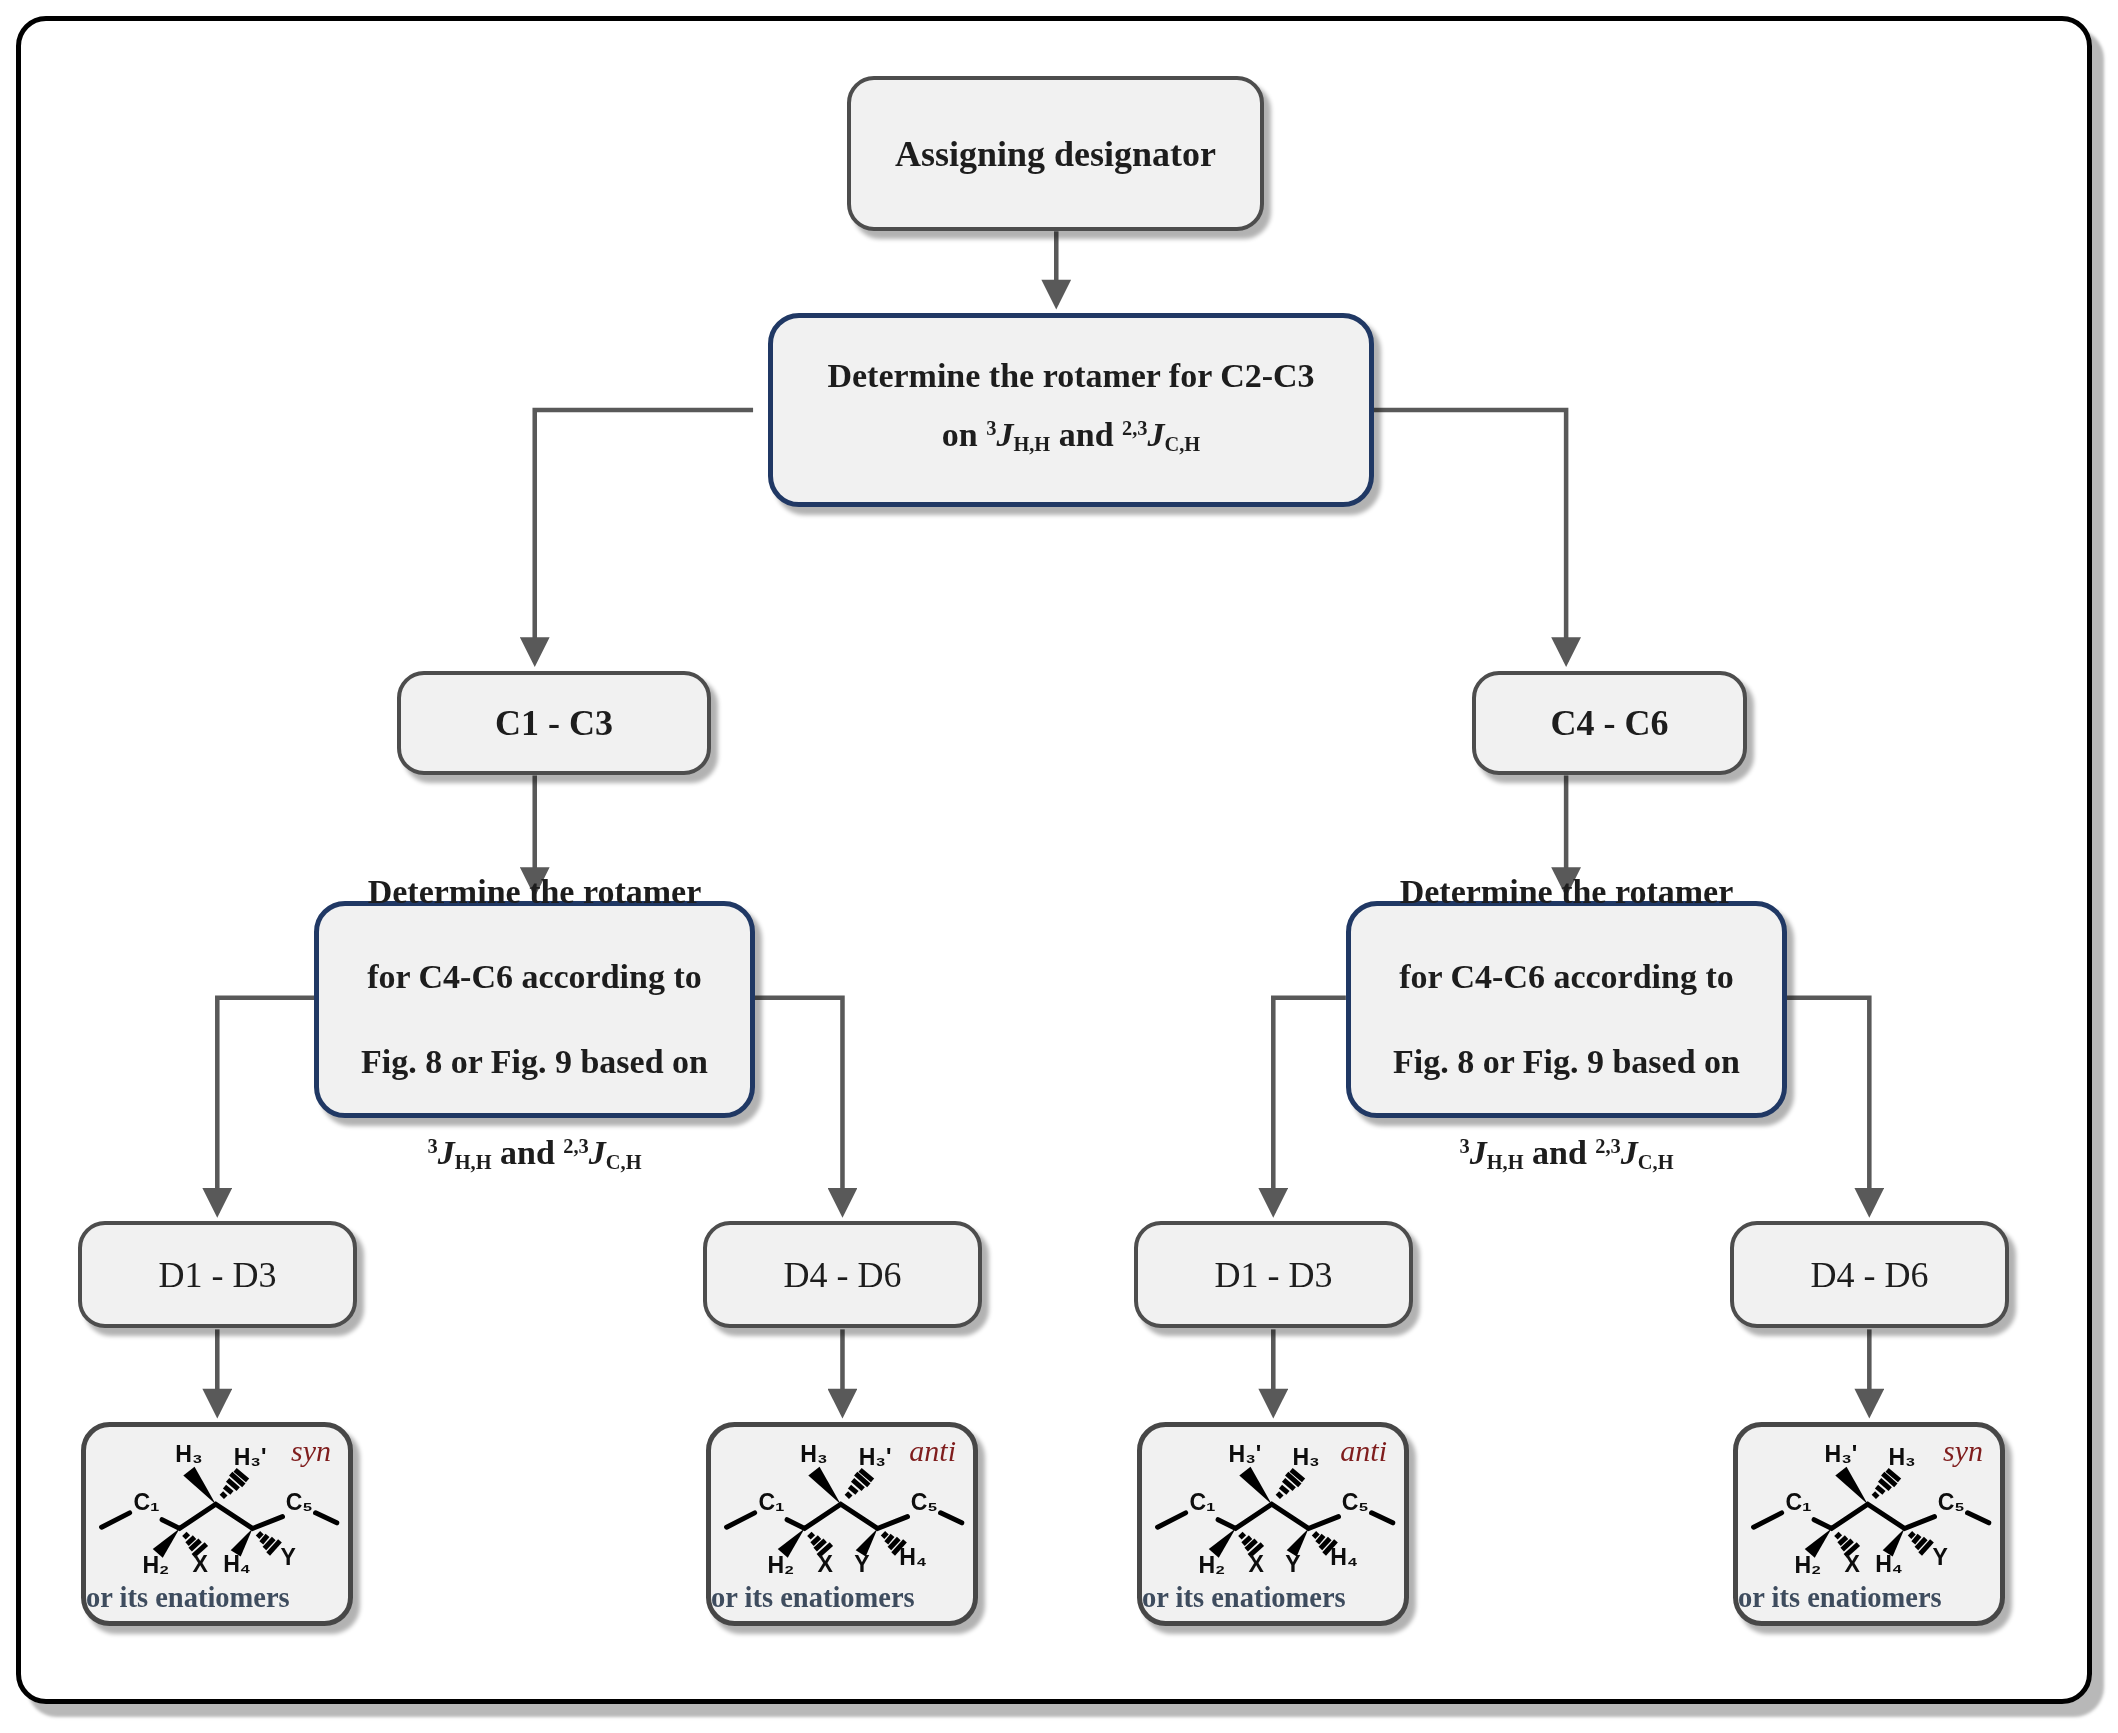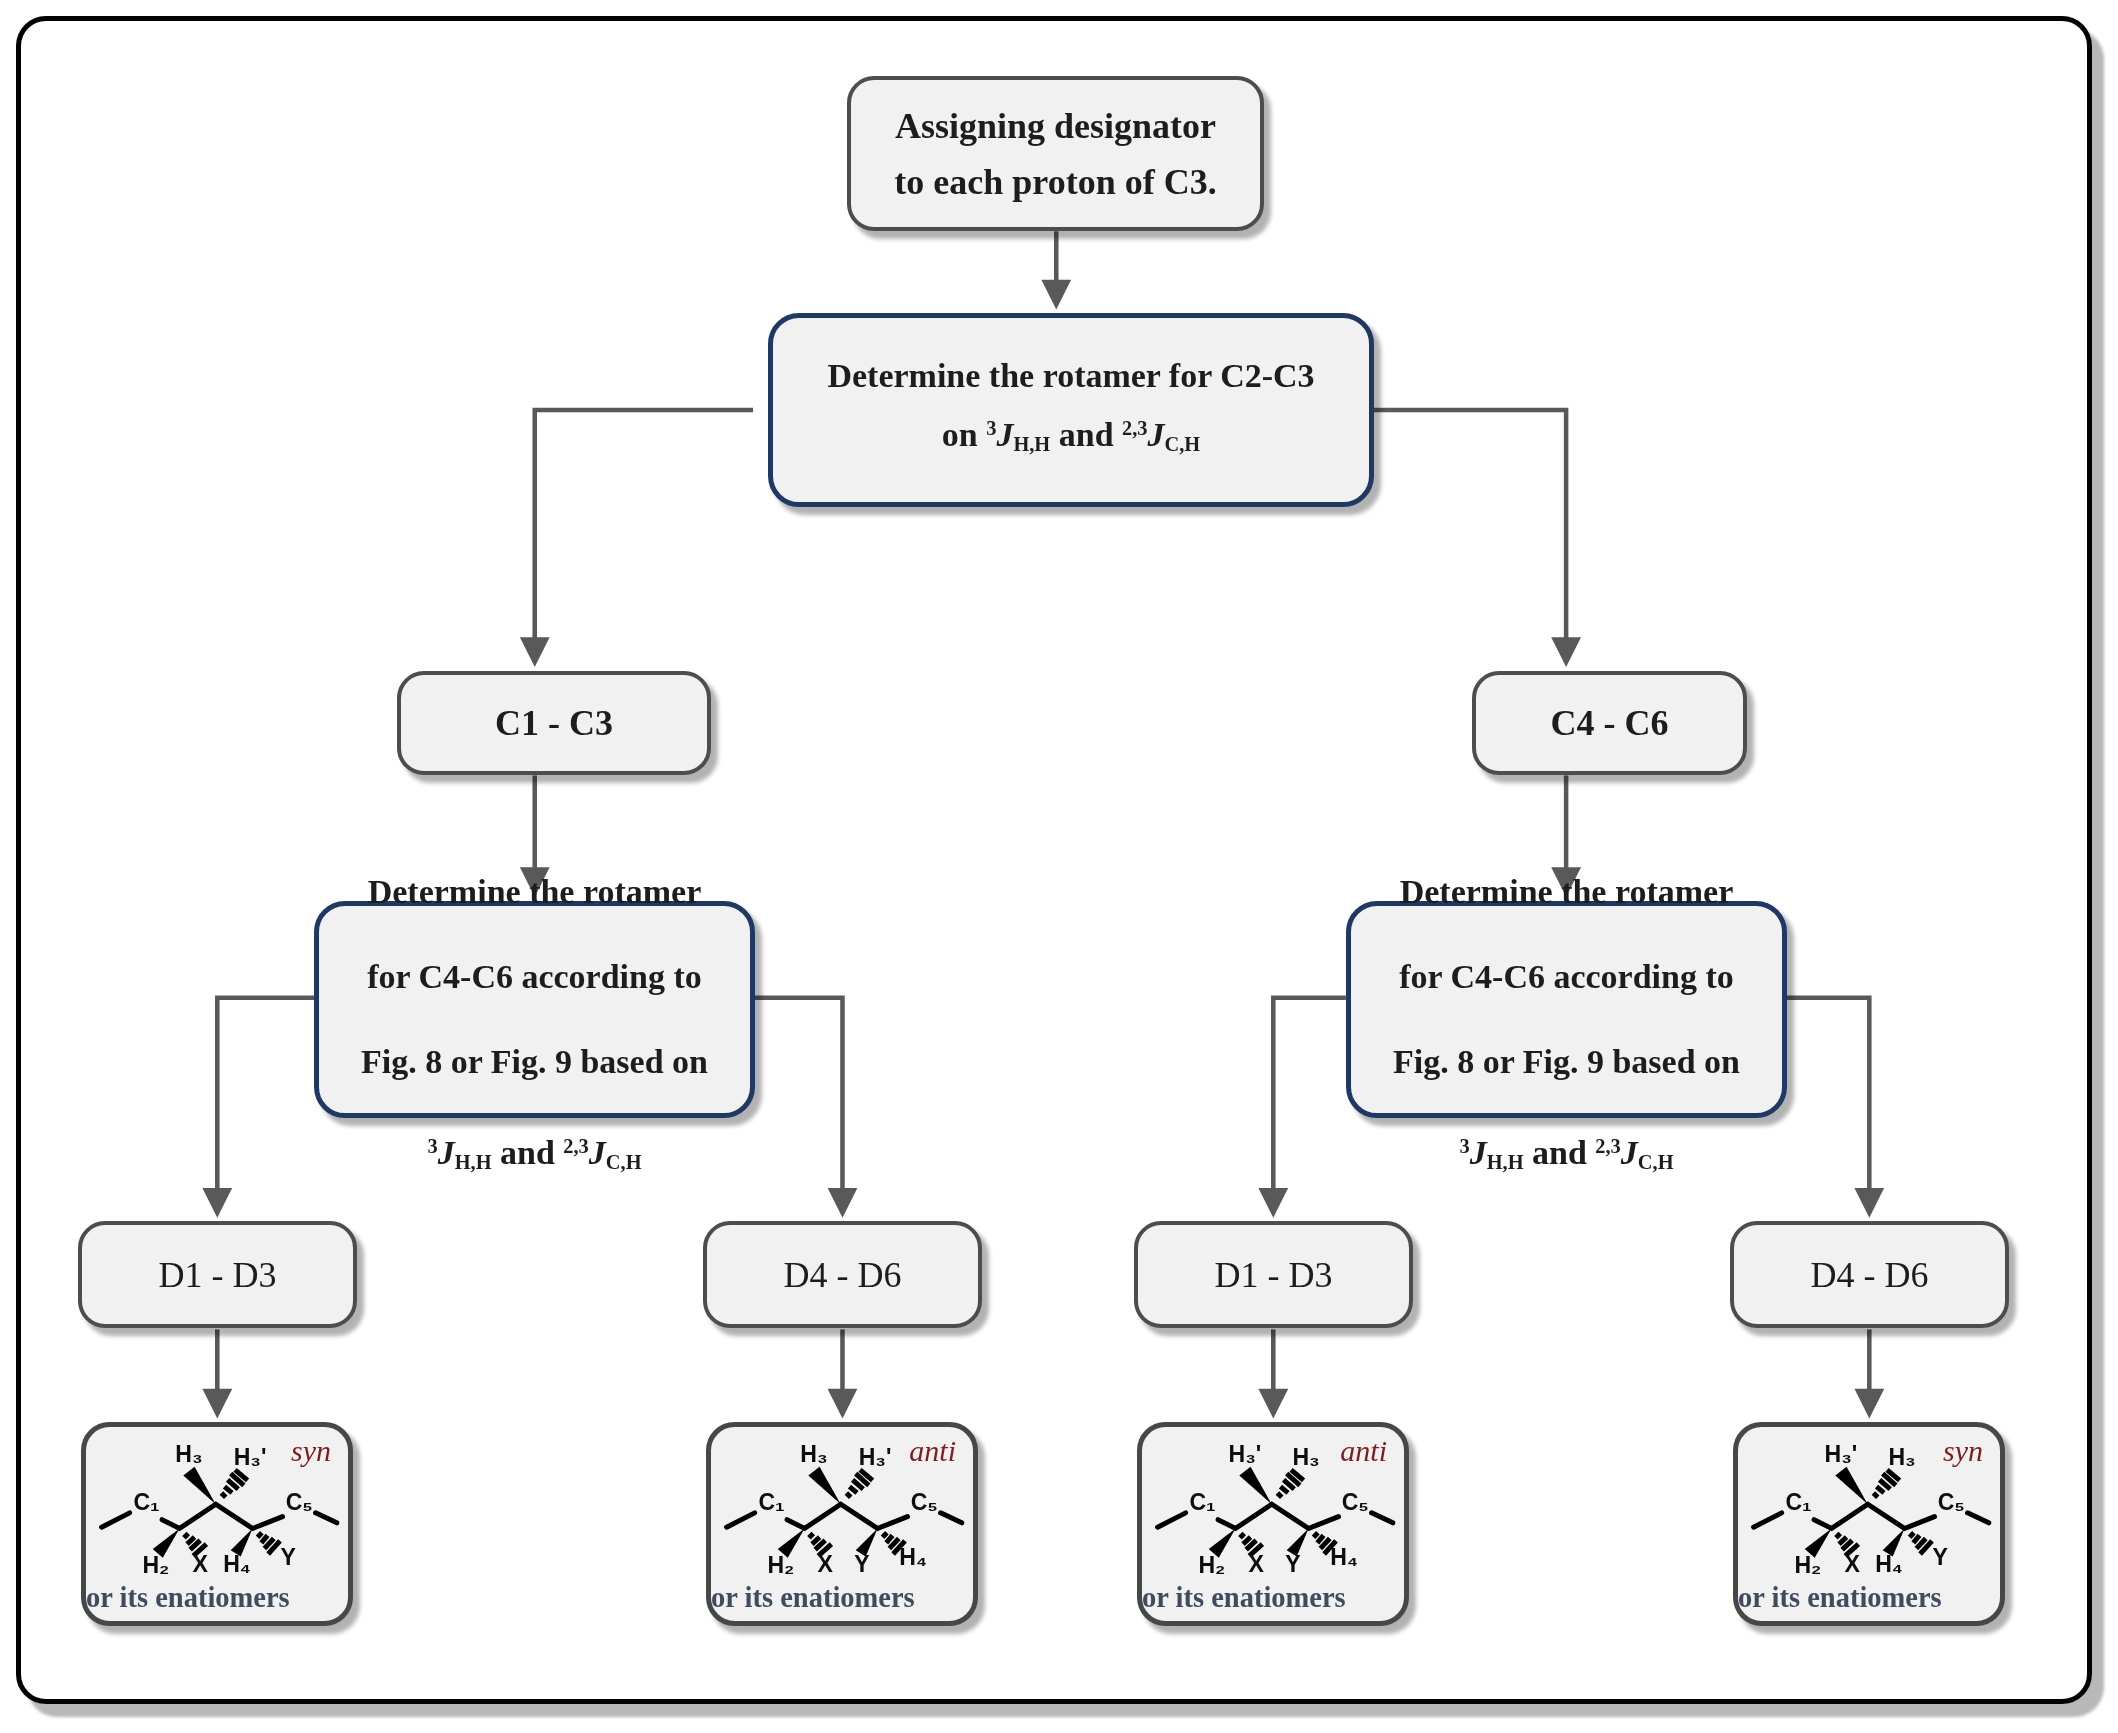--- a/index.html
+++ b/index.html
@@ -90,21 +90,20 @@
       <path d="M2757,1540 H2885 V1872" marker-end="url(#arrow)"></path>
       <path d="M335,2052 V2182" marker-end="url(#arrow)"></path>
       <path d="M1300,2052 V2182" marker-end="url(#arrow)"></path>
       <path d="M1965,2052 V2182" marker-end="url(#arrow)"></path>
       <path d="M2885,2052 V2182" marker-end="url(#arrow)"></path>
     </g>
   </svg>
 
   <div class="box" style="left:847px;top:76px;width:417px;height:155px;">
     <div class="tline">Assigning designator</div>
-    <div class="tline">to each proton of C3.</div>
   </div>
 
   <div class="box navy" style="left:753px;top:313px;width:606px;height:194px;margin-left:15px;">
     <div class="rline">Determine the rotamer for C2-C3</div>
     <div class="rline"><span>on </span><span class="f-sup">3</span><span class="f-j">J</span><span class="f-sub">H,H</span><span> and </span><span class="f-sup">2,3</span><span class="f-j">J</span><span class="f-sub">C,H</span></div>
   </div>
 
   <div class="box" style="left:397px;top:671px;width:314px;height:104px;">
     <div class="clabel">C1 - C3</div>
   </div>

